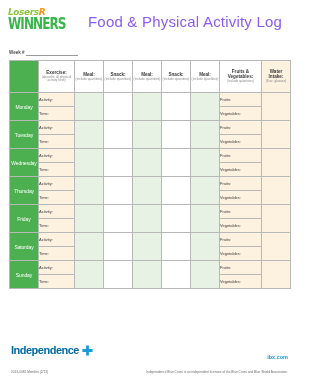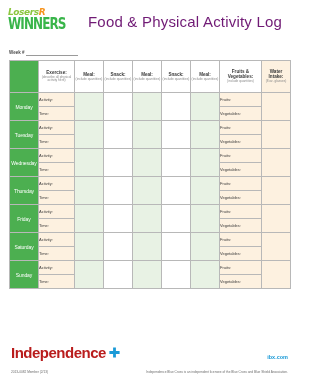--- a/index.html
+++ b/index.html
@@ -52,21 +52,21 @@
     margin-top: -1px;
     white-space: nowrap;
     transform: scaleY(1.25);
     transform-origin: left top;
   }
   .page-title {
     position: absolute;
     left: 88px;
     top: 13px;
     font-size: 15px;
-    color: #701a75;
+    color: #8b5cf6;
     letter-spacing: 0.2px;
     white-space: nowrap;
   }
 
   
   .weekline {
     position: absolute;
     left: 9px;
     top: 48px;
     display: flex;
@@ -166,23 +166,23 @@
   }
   .ind-logo {
     position: absolute;
     left: 11px;
     top: 4px;
     display: flex;
     align-items: center;
     gap: 3px;
   }
   .ind-word {
-    font-size: 15px;
-    font-weight: bold;
-    color: #b91c1c;
+    font-size: 11px;
+    font-weight: bold;
+    color: #0369a1;
     letter-spacing: -0.5px;
   }
   .ind-cross {
     position: relative;
     width: 11px;
     height: 11px;
   }
   .ind-cross svg { display: block; }
   .ibx-url {
     position: absolute;

